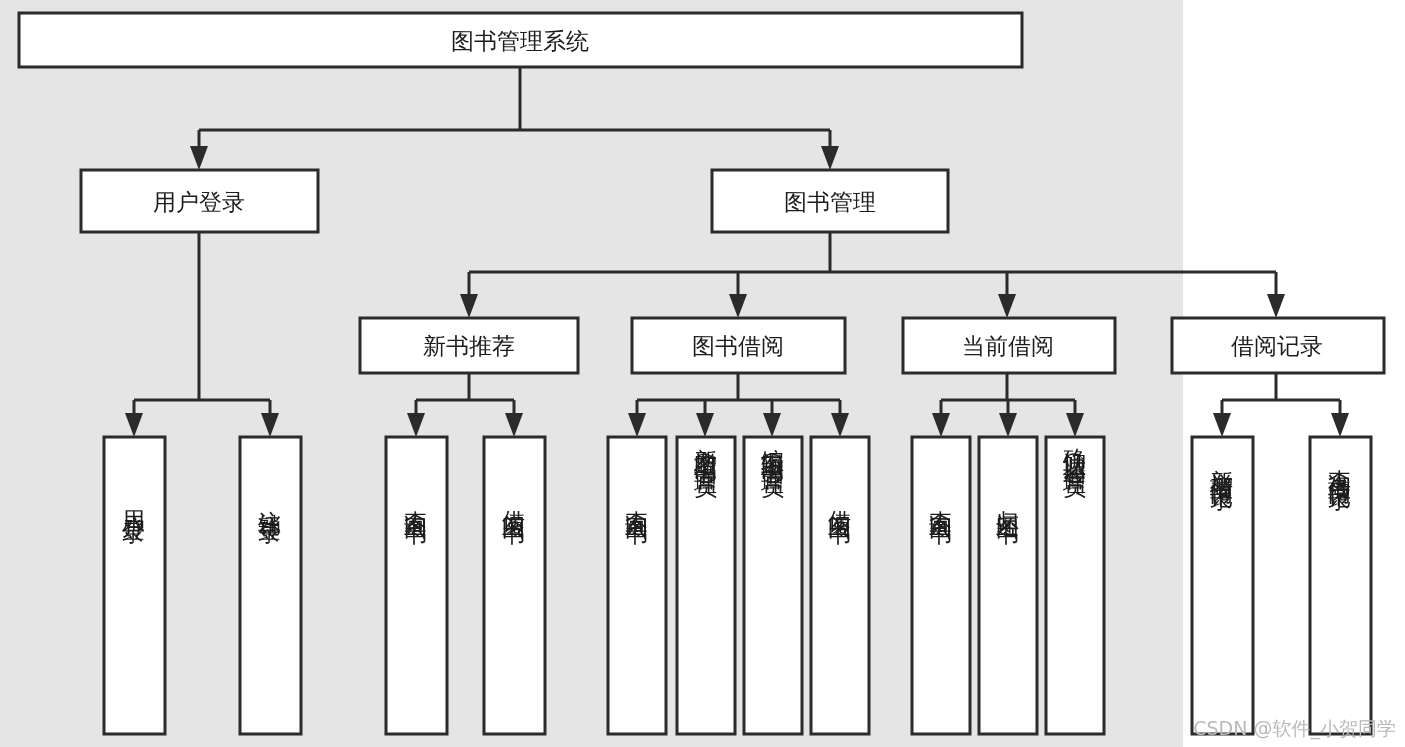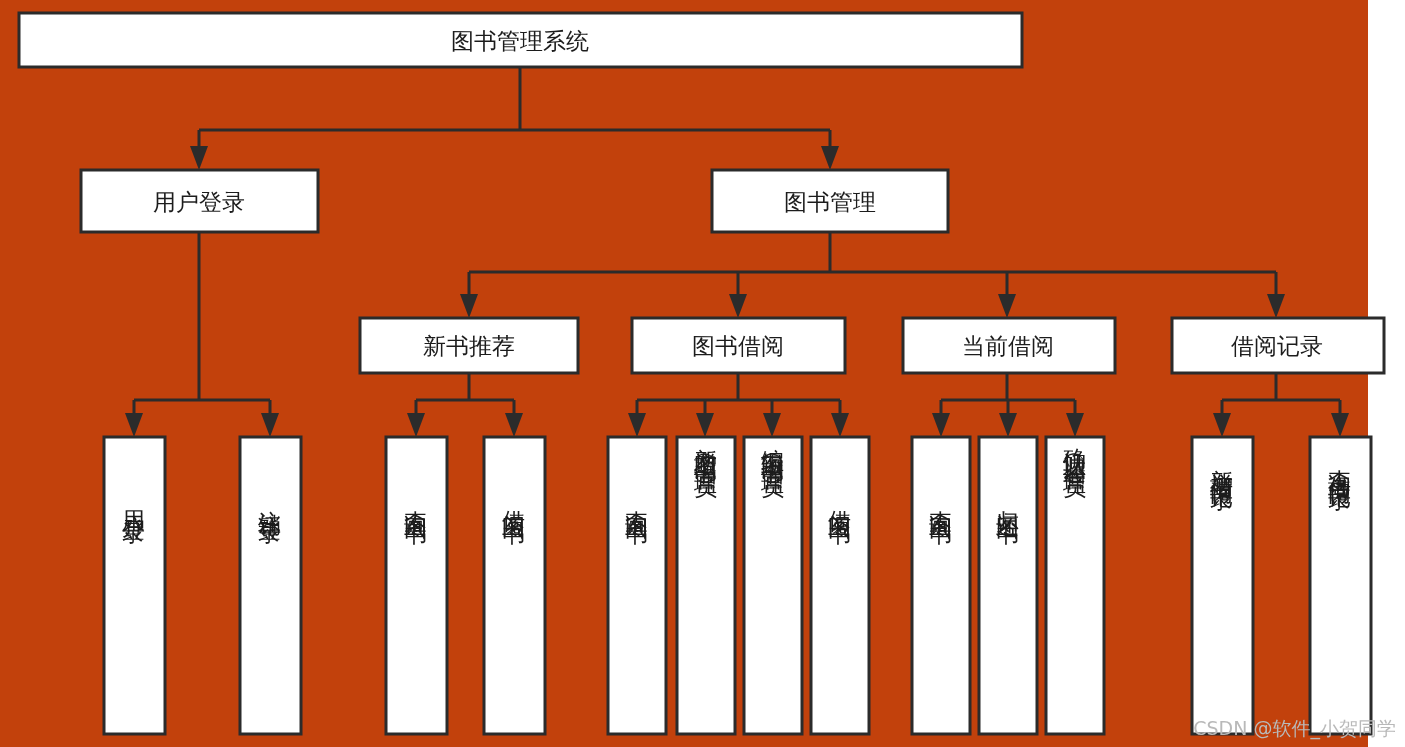--- a/index.html
+++ b/index.html
@@ -9,23 +9,23 @@
     background: #ffffff;
   }
   body {
     width: 1405px;
     height: 747px;
     font-family: "DejaVu Sans", "Liberation Sans", sans-serif;
     overflow: hidden;
   }
   #diagram-root {
     position: relative;
-    width: 1368px;
+    width: 1183px;
     height: 747px;
-    background: #c2410c;
+    background: #e5e5e5;
   }
   svg.diagram-canvas {
     position: absolute;
     left: 0;
     top: 0;
     width: 1405px;
     height: 747px;
     display: block;
   }
   .node-box {

